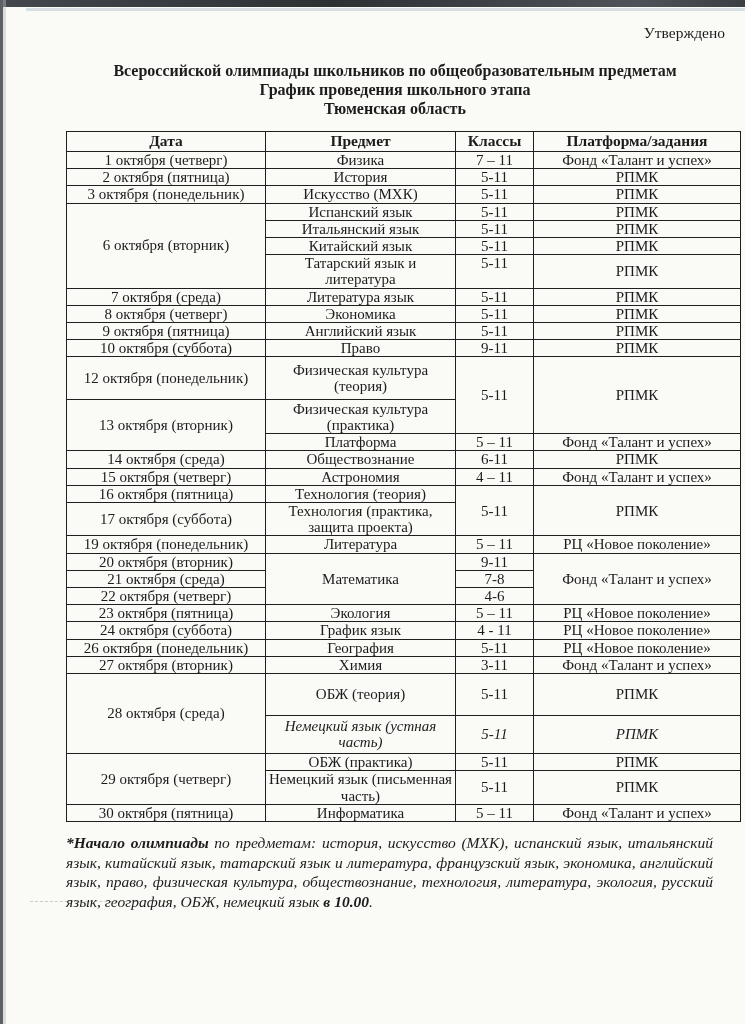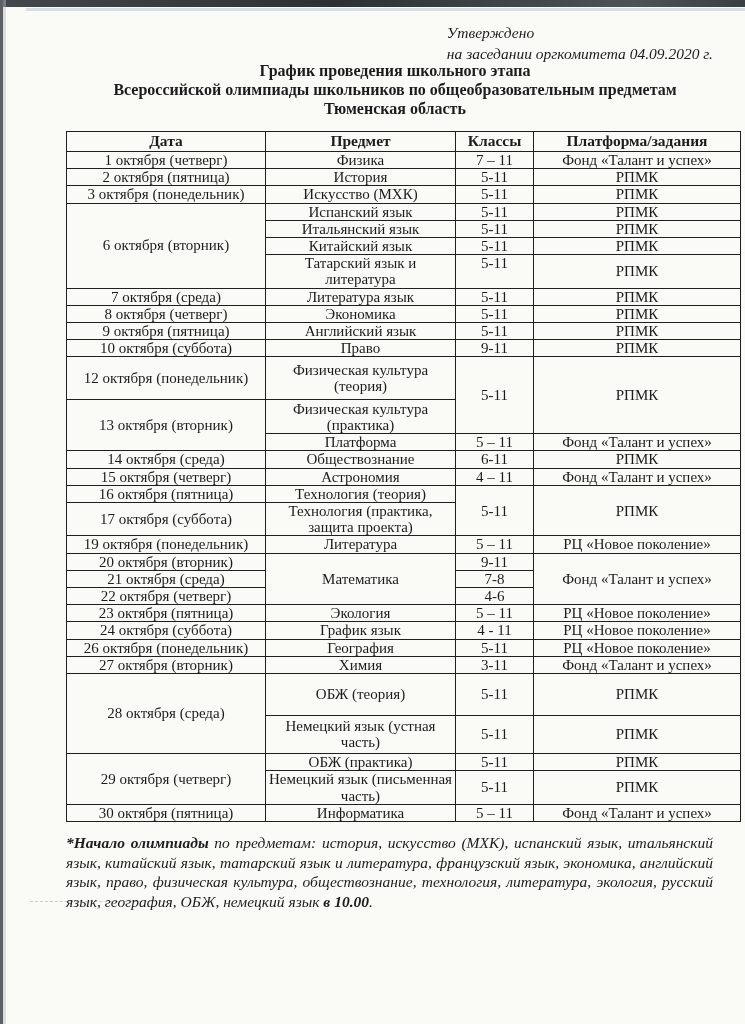--- a/index.html
+++ b/index.html
@@ -13,43 +13,43 @@
   .edge-top{position:absolute;top:0;left:0;width:745px;height:7px;
     background:linear-gradient(90deg,#44484c,#2d3134 45%,#4d5358 85%,#3a3f43);}
   .edge-top-line{position:absolute;top:8px;left:26px;width:719px;height:3px;
     background:#ccd6de;opacity:.75;}
   .edge-left{position:absolute;top:0;left:0;width:3px;height:1024px;background:#5d6165;}
   .edge-left-soft{position:absolute;top:0;left:3px;width:3px;height:1024px;background:#b8bcbe;opacity:.45;}
   .artifact-dots{position:absolute;top:901px;left:30px;width:142px;height:0;
     border-top:1px dashed #b9b9b4;opacity:.7;}
 
   .approval{
-    position:absolute;top:22px;right:32px;text-align:left;
-    font-style:italic;font-size:15.5px;line-height:21px;
+    position:absolute;top:22px;right:20px;text-align:center;
+    font-size:15.5px;line-height:21px;
   }
   .doc-title{
     position:absolute;top:61px;left:45px;width:700px;text-align:center;
     font-weight:bold;font-size:16px;line-height:19px;
   }
   table.schedule{
     position:absolute;top:131px;left:66px;width:674px;
     border-collapse:collapse;table-layout:fixed;
     font-size:15px;
   }
   .schedule th,.schedule td{
     border:1.6px solid #1f1f1f;
     text-align:center;vertical-align:middle;
     padding:0 2px;line-height:1.08;
     overflow:hidden;
   }
   .schedule th{font-weight:bold;font-size:15.5px;height:19px;}
   .schedule tr{height:17px;}
   tr.rh33{height:33px;}
   tr.rh34{height:34px;}
-  tr.rh38{height:38px;}
+  tr.rh38{height:38px;font-style:italic;}
   tr.rh42{height:42px;}
   tr.rh43{height:43px;}
   td.vtop{vertical-align:top;}
   .footnote{
     position:absolute;top:833px;left:66px;width:647px;
     font-style:italic;font-size:15.5px;line-height:19.5px;
     text-align:justify;
   }
   .footnote .b{font-weight:bold;}
 </style>
@@ -57,26 +57,25 @@
 <body>
 
 <div class="edge-top"></div>
 <div class="edge-top-line"></div>
 <div class="edge-left"></div>
 <div class="edge-left-soft"></div>
 <div class="artifact-dots"></div>
 
 <div class="approval">
   <div>Утверждено</div>
-  <div>на заседании оргкомитета 04.09.2020 г.</div>
 </div>
 
 <div class="doc-title">
+  <div>Всероссийской олимпиады школьников по общеобразовательным предметам</div>
   <div>График проведения школьного этапа</div>
-  <div>Всероссийской олимпиады школьников по общеобразовательным предметам</div>
   <div>Тюменская область</div>
 </div>
 
 <table class="schedule">
   <colgroup>
     <col style="width:199px">
       <col style="width:190px">
       <col style="width:78px">
       <col style="width:207px">
   </colgroup>

